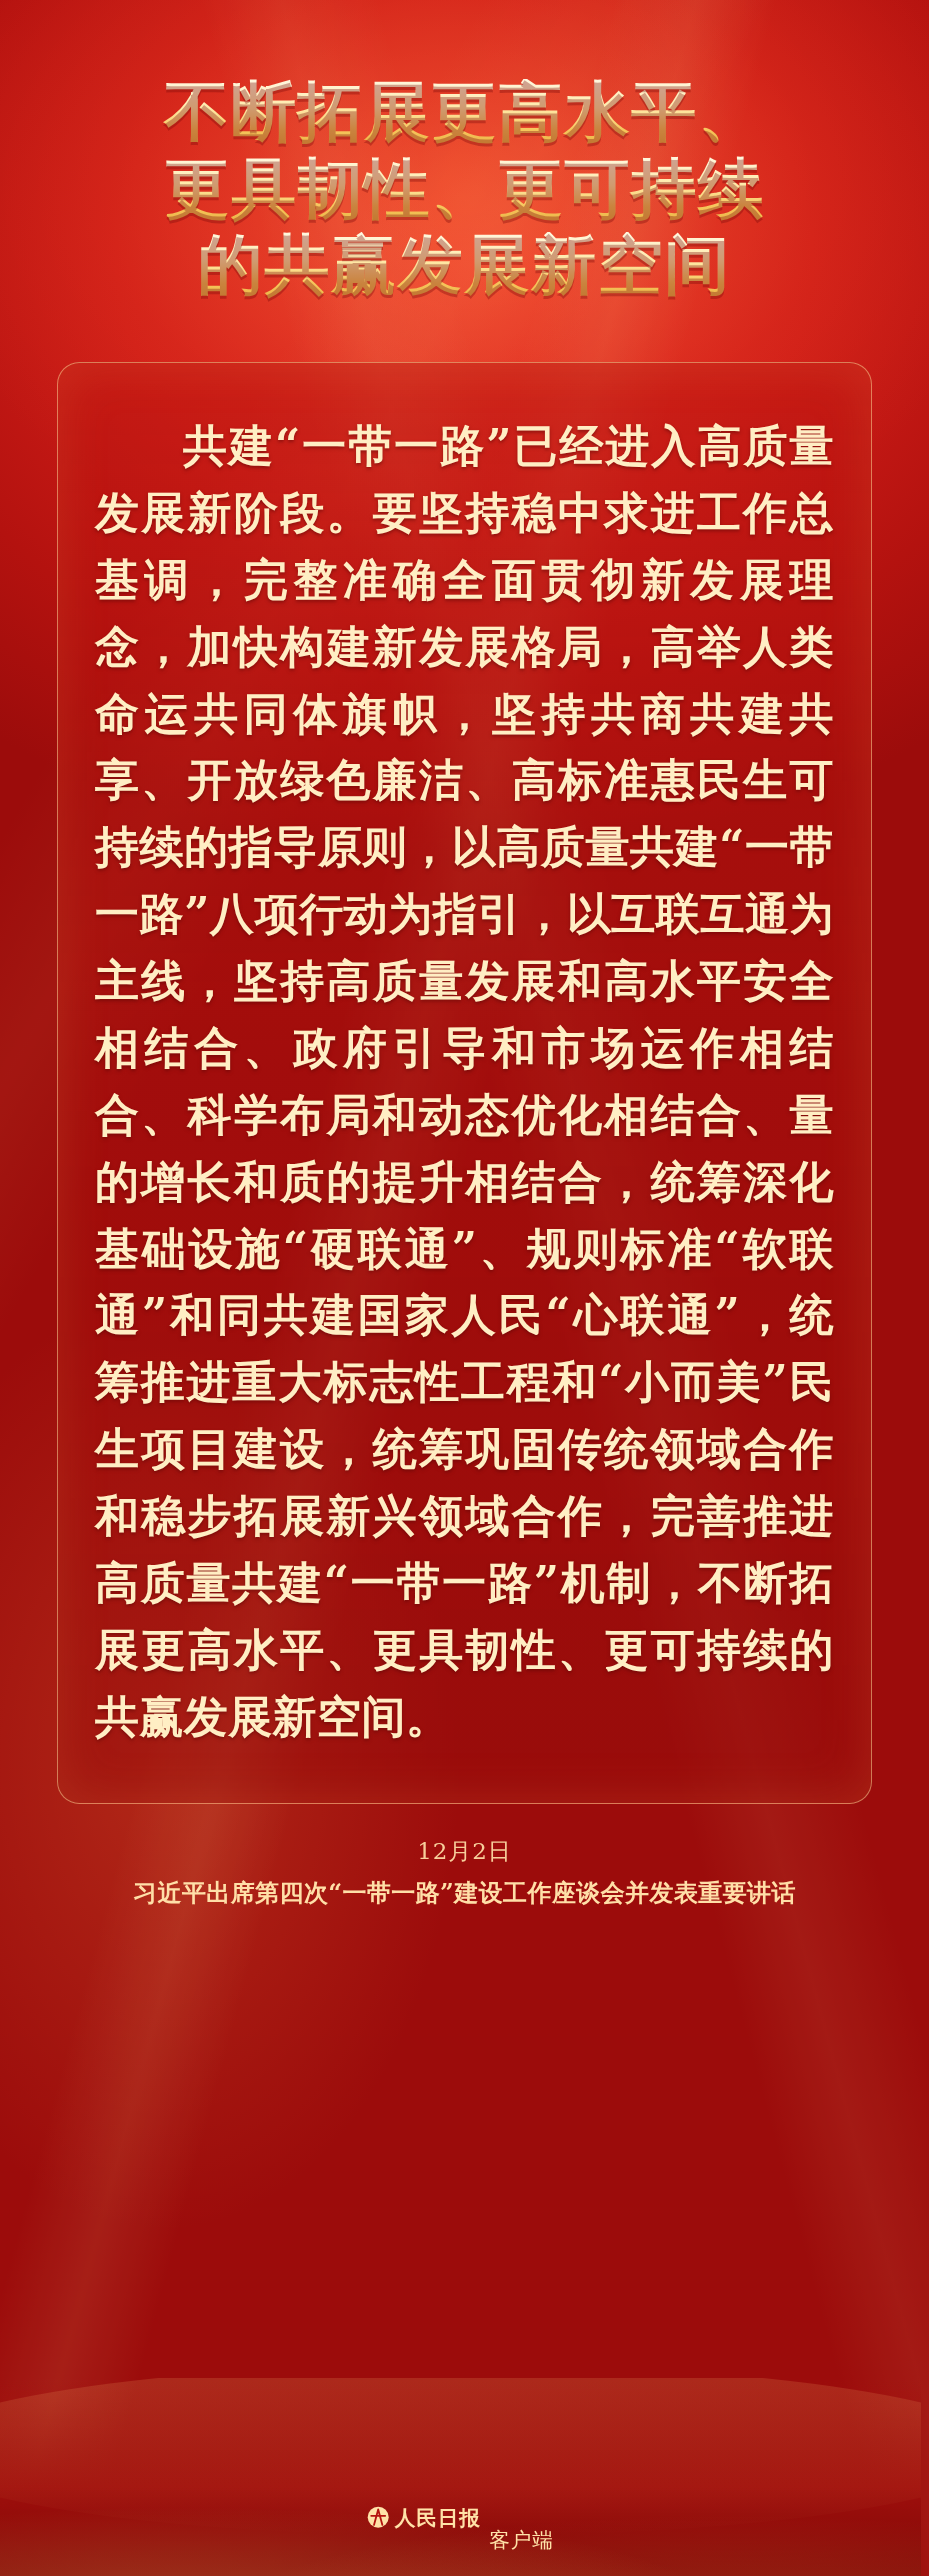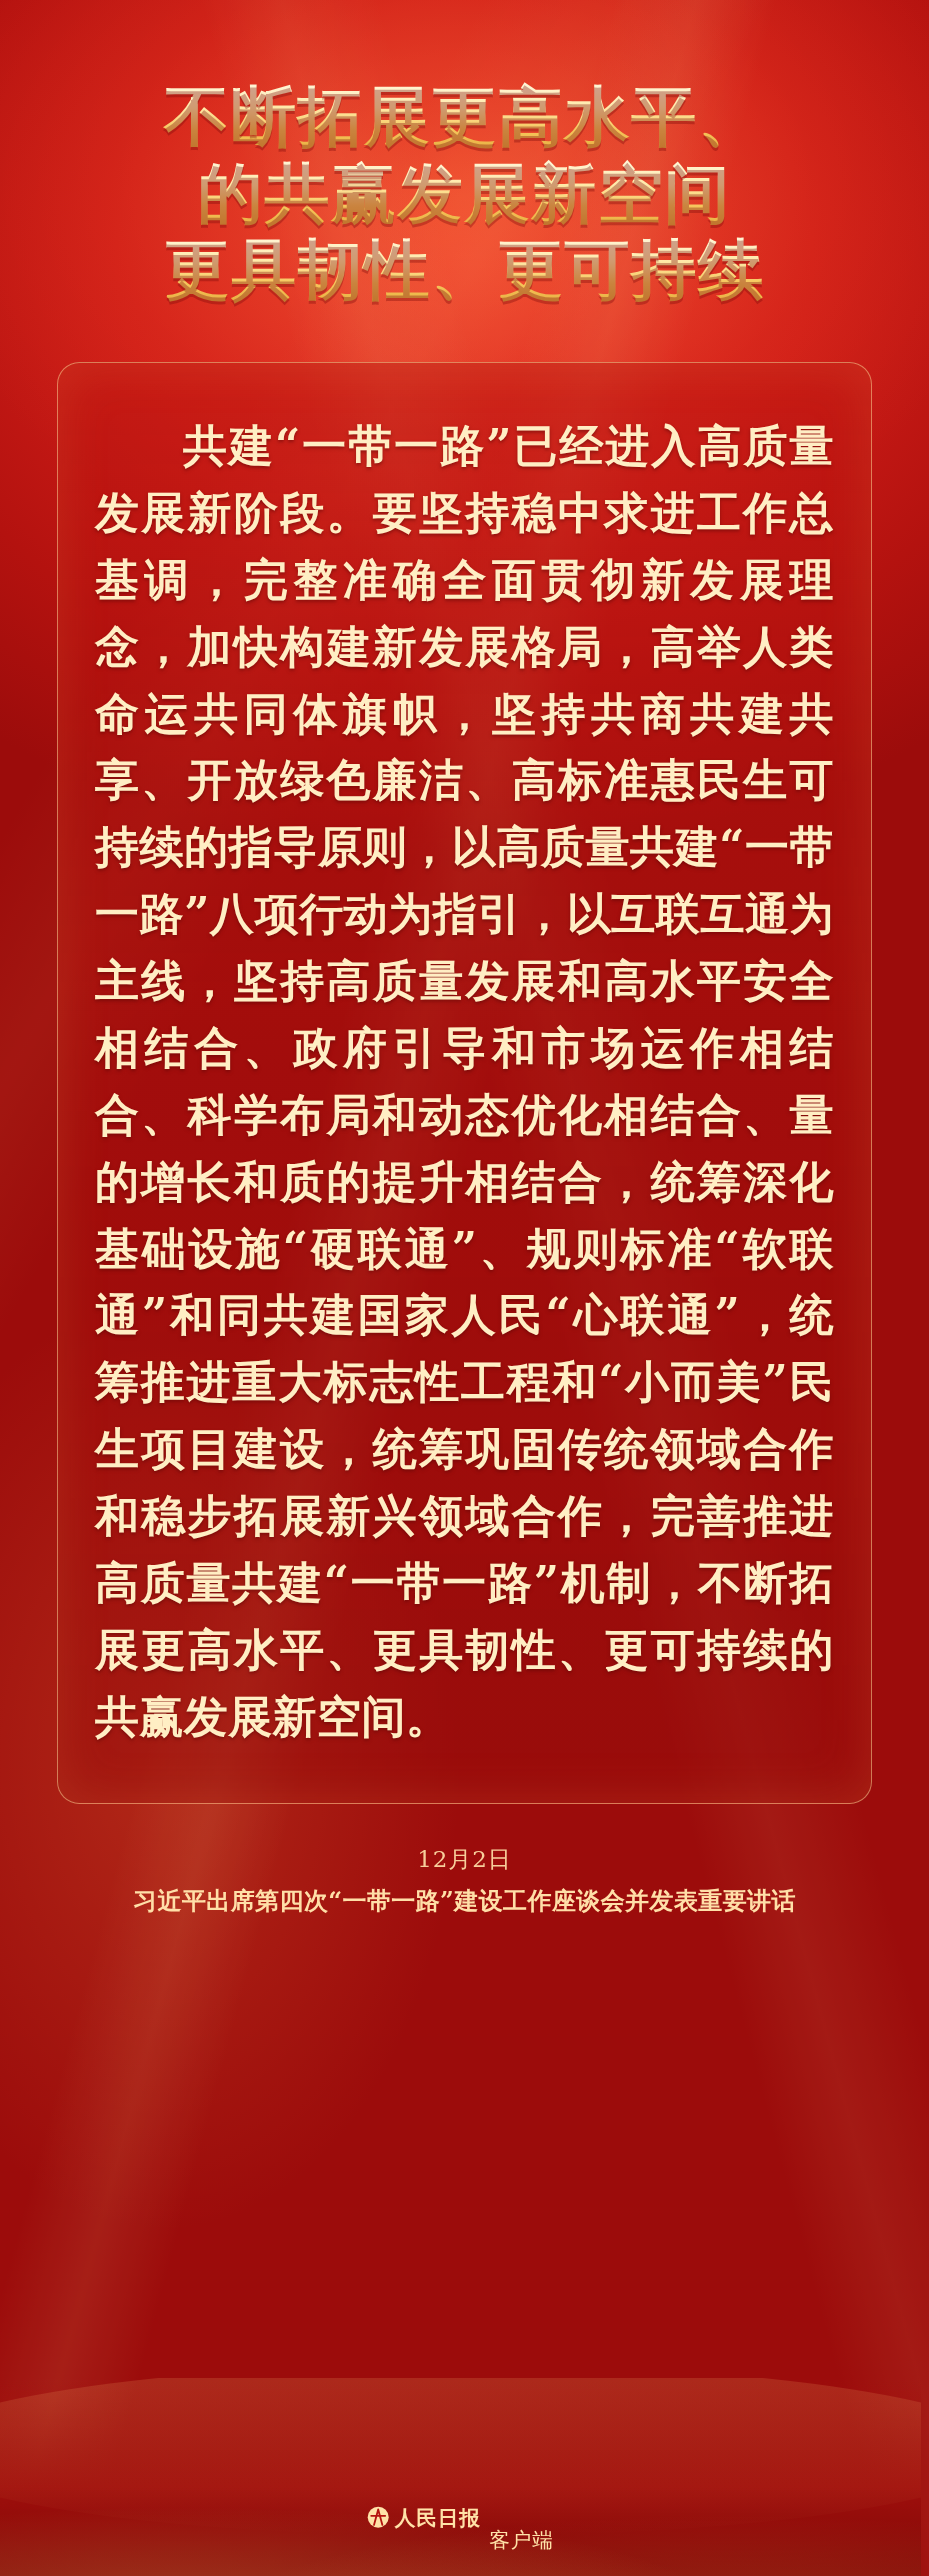--- a/index.html
+++ b/index.html
@@ -48,21 +48,21 @@
     pointer-events: none;
   }
 
   
   .title-block {
     position: relative;
     padding: 79px 52px 0 52px;
     text-align: center;
   }
   .title-line {
-    font-family: Liberation Sans, sans-serif;
+    font-family: Liberation Mono, monospace;
     font-weight: 700;
     font-size: 65px;
     line-height: 1.18;
     letter-spacing: 1.7px;
     background: linear-gradient(180deg, #fff8e0 0%, #ffe9a8 38%, #f6c65c 66%, #e3a738 100%);
     -webkit-background-clip: text;
     background-clip: text;
     color: transparent;
     -webkit-text-fill-color: transparent;
     text-shadow: 0 2.6px 0 rgba(120,10,8,0.35);
@@ -92,21 +92,21 @@
     text-justify: inter-character;
     text-indent: 2em;
     letter-spacing: 0.4px;
     text-shadow: 0 1.7px 3.4px rgba(90,6,5,0.5);
     margin: 4px;
   }
 
   
   .caption {
     position: relative;
-    margin-top: 40px;
+    margin-top: 32px;
     text-align: center;
     color: #ffdfa8;
     font-family: "DejaVu Serif", "Liberation Serif", serif;
   }
   .caption-date {
     font-size: 23px;
     letter-spacing: 0.9px;
     opacity: 0.92;
   }
   .caption-line {
@@ -181,22 +181,22 @@
 </head>
 <body>
 
 <div id="page">
   <div class="glow-top"></div>
   <div class="glow-left"></div>
   <div class="rays"></div>
 
   <div class="title-block">
     <div class="title-line">不断拓展更高水平、</div>
+    <div class="title-line">更具韧性、更可持续</div>
     <div class="title-line">的共赢发展新空间</div>
-    <div class="title-line">更具韧性、更可持续</div>
   </div>
 
   <div class="card-wrap">
     <div class="card">
       <p class="body-text">共建“一带一路”已经进入高质量发展新阶段。要坚持稳中求进工作总基调，完整准确全面贯彻新发展理念，加快构建新发展格局，高举人类命运共同体旗帜，坚持共商共建共享、开放绿色廉洁、高标准惠民生可持续的指导原则，以高质量共建“一带一路”八项行动为指引，以互联互通为主线，坚持高质量发展和高水平安全相结合、政府引导和市场运作相结合、科学布局和动态优化相结合、量的增长和质的提升相结合，统筹深化基础设施“硬联通”、规则标准“软联通”和同共建国家人民“心联通”，统筹推进重大标志性工程和“小而美”民生项目建设，统筹巩固传统领域合作和稳步拓展新兴领域合作，完善推进高质量共建“一带一路”机制，不断拓展更高水平、更具韧性、更可持续的共赢发展新空间。</p>
     </div>
   </div>
 
   <div class="caption">
     <div class="caption-date">12月2日</div>

